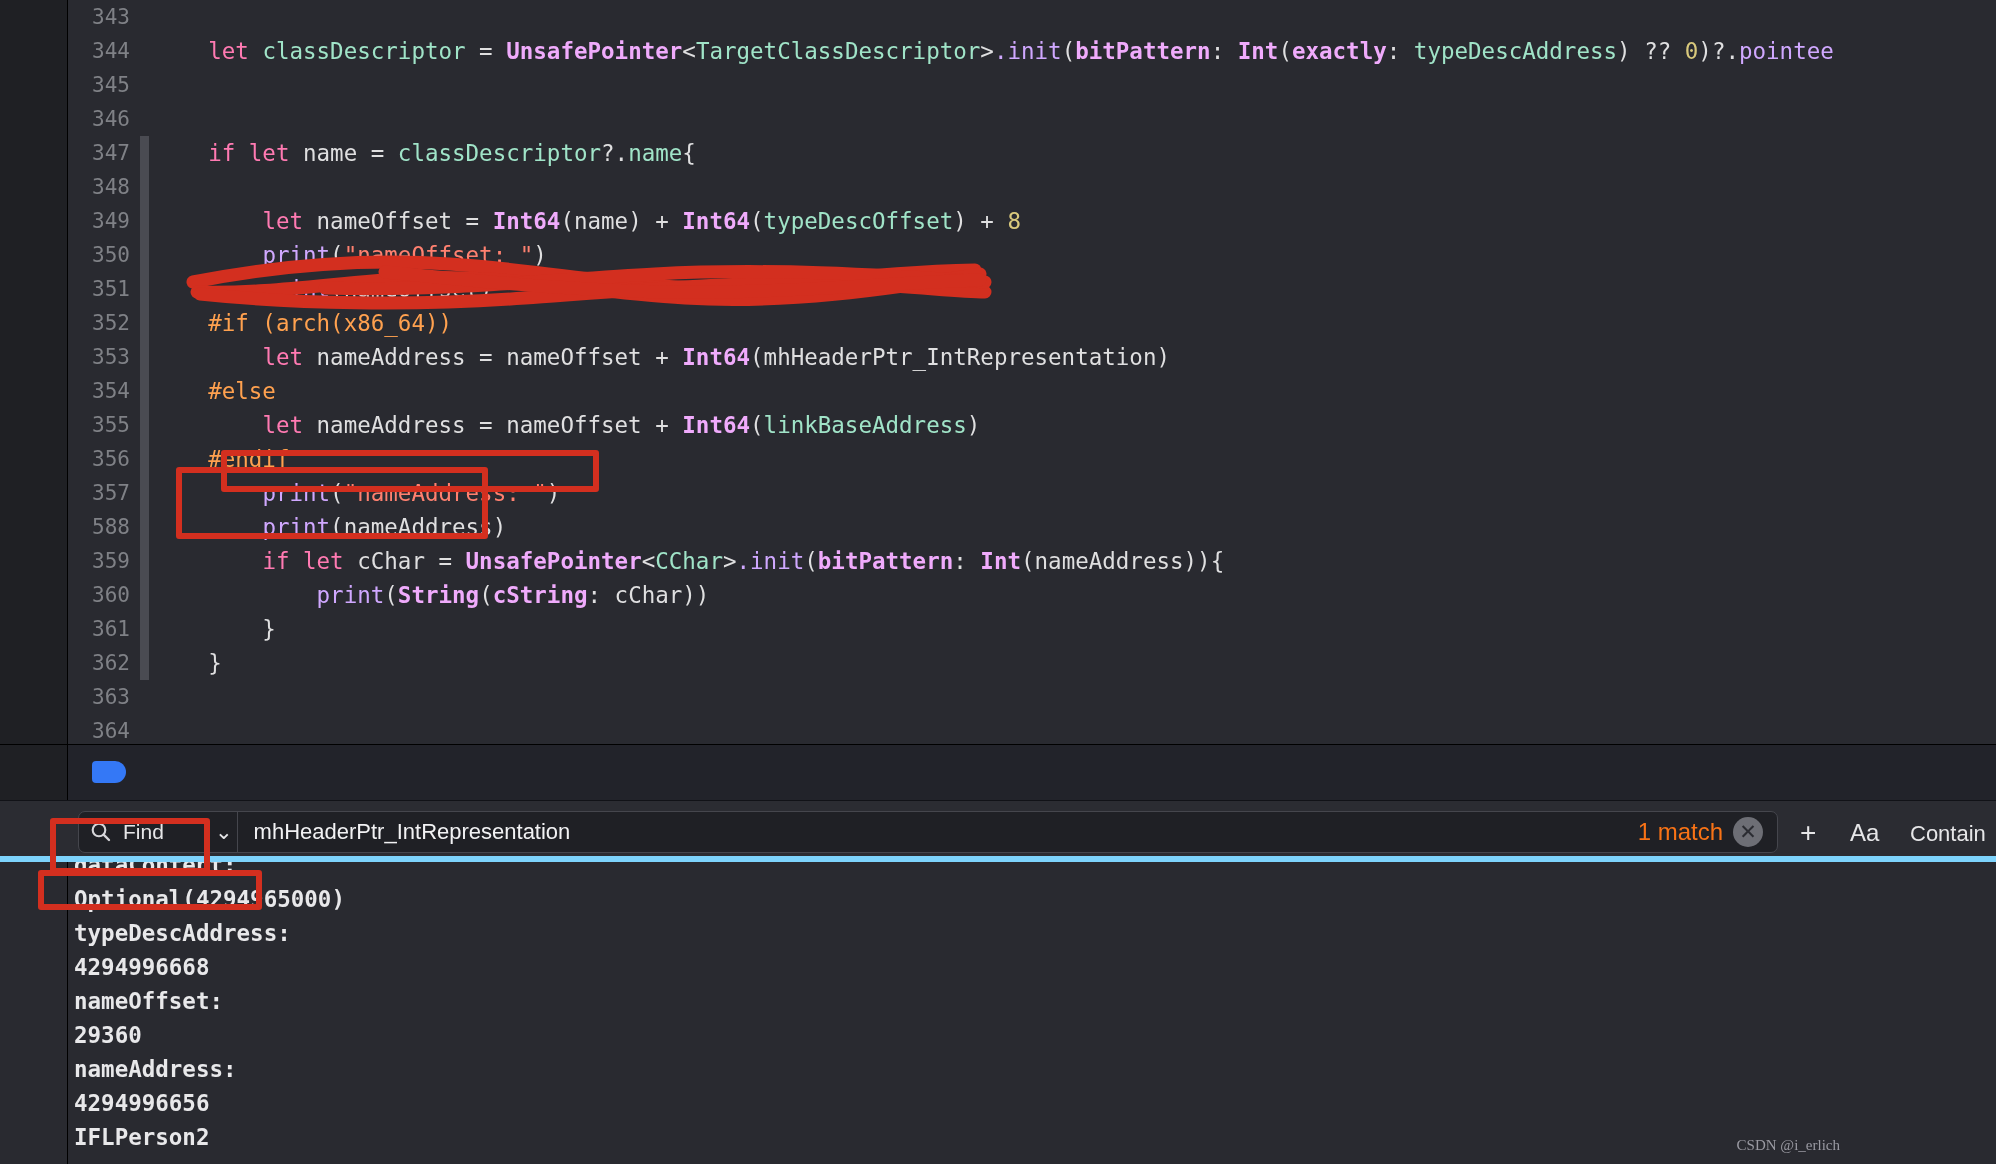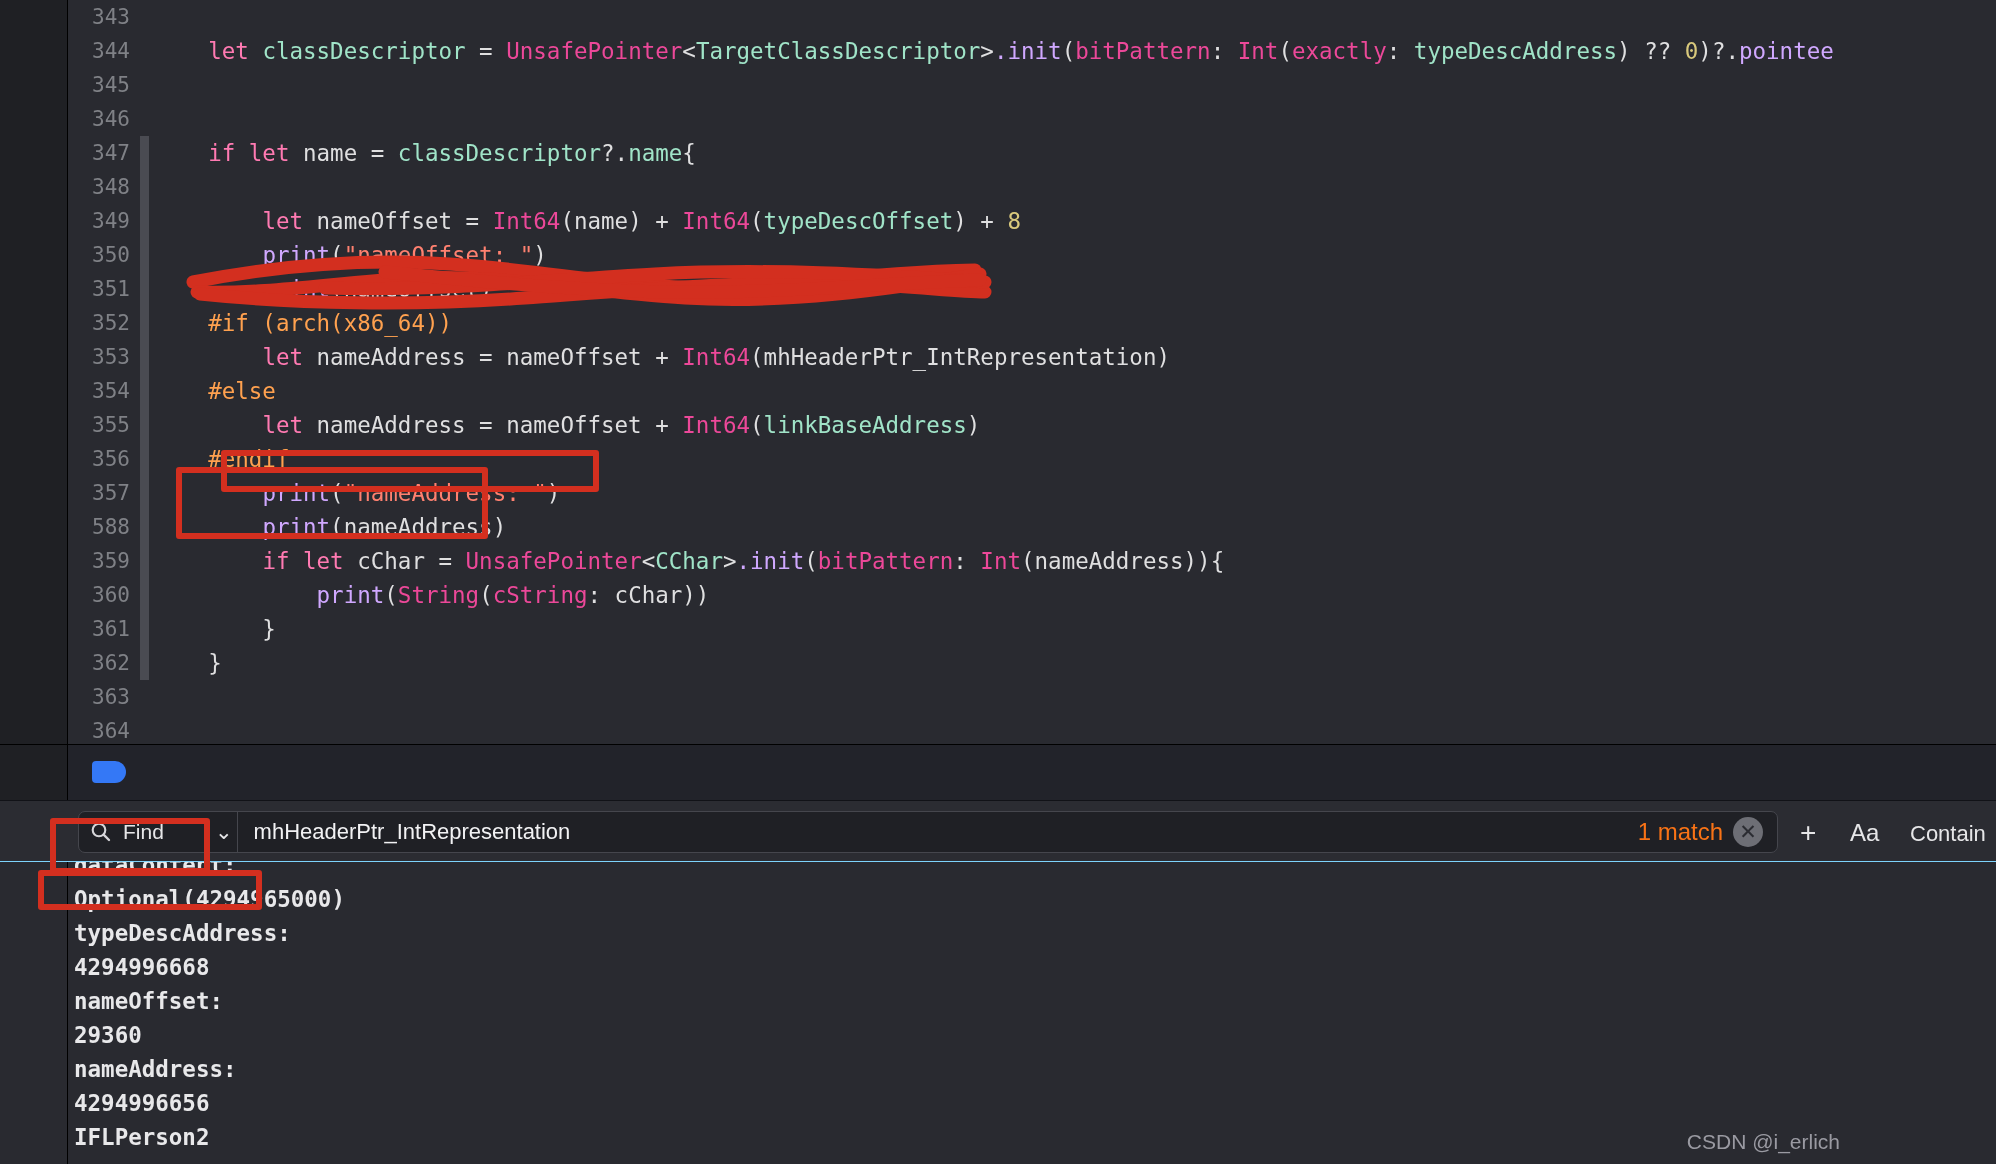--- a/index.html
+++ b/index.html
@@ -75,21 +75,21 @@
     background: #4a4b52;
   }
   .ctext {
     position: absolute;
     left: 86px; top: 0;
     color: #dfdfe0;
   }
 
   
   .kw   { color: #ff7ab2; }
-  .type { color: #ec4899; }
+  .type { color: #f0abfc; font-weight: bold; }
   .prop { color: #a0e4c8; }
   .fn   { color: #d0a8ff; }
   .str  { color: #ff8170; }
   .num  { color: #d9c97c; }
   .cmt  { color: #7f8c98; }
   .pp   { color: #ffa14f; }
   .plain{ color: #dfdfe0; }
 
   
   .debugbar {
@@ -113,21 +113,21 @@
     border-radius: 4px 11px 11px 4px;
   }
 
   
   .findbar {
     position: absolute;
     left: 0; top: 800px;
     width: 1996px; height: 62px;
     background: #2b2c32;
     border-top: 1px solid #111217;
-    border-bottom: 1px solid #7dd3fc;
+    border-bottom: 6px solid #7dd3fc;
   }
   .find-field {
     position: absolute;
     left: 78px; top: 10px;
     width: 1700px; height: 42px;
     background: #1f2025;
     border: 1px solid #45464d;
     border-radius: 7px;
     display: flex;
     align-items: center;
@@ -249,22 +249,22 @@
   .scribble {
     position: absolute;
     left: 185px; top: 248px;
     width: 810px; height: 62px;
   }
 
   .watermark {
     position: absolute;
     right: 16px; bottom: 10px;
     color: #9a9aa2;
-    font-family: Liberation Sans, sans-serif;
-    font-size: 21px;
+    font-family: Liberation Serif, serif;
+    font-size: 15px;
   }
 </style>
 </head>
 <body>
 
 <div id="app">
 
   <div class="editor">
     <div class="edge-strip"></div>
     <div class="right-pane"></div>

